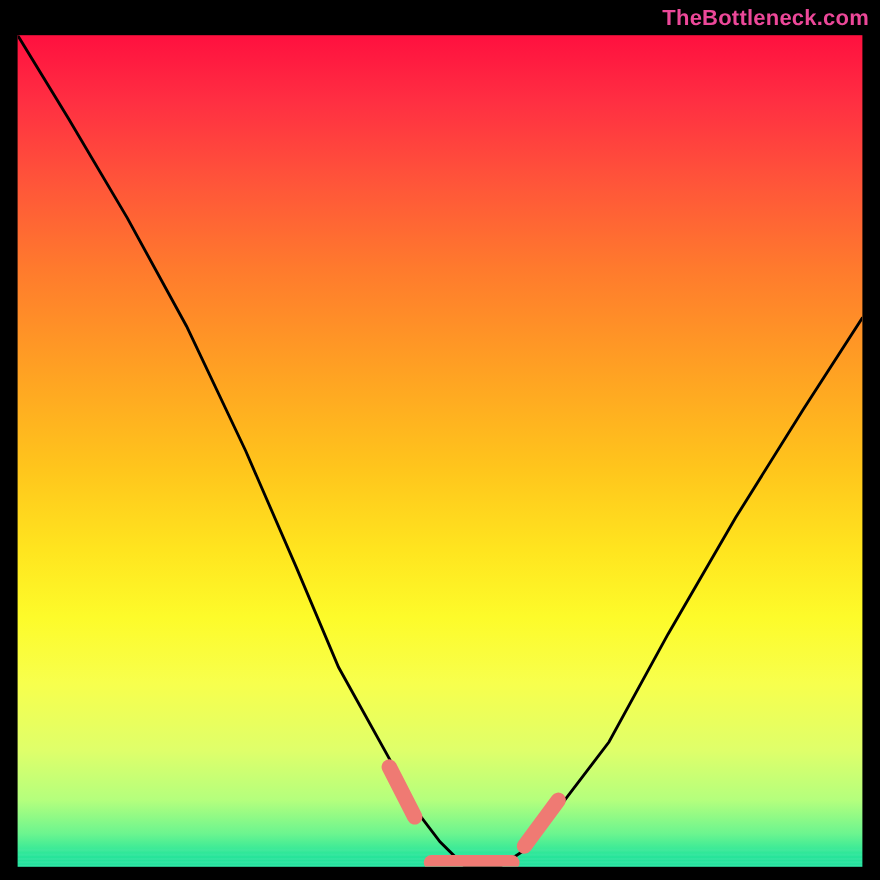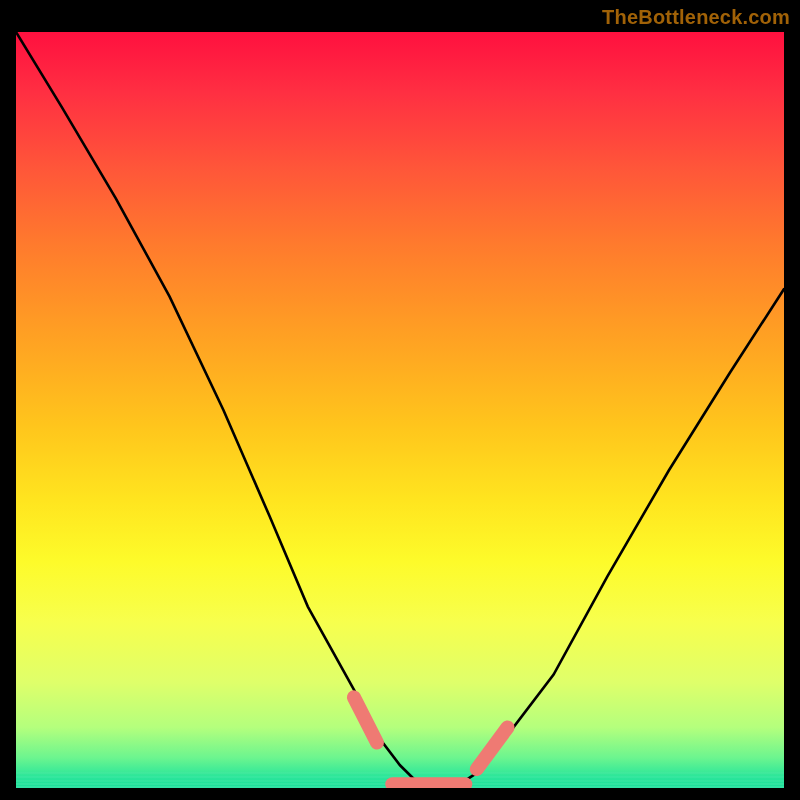--- a/index.html
+++ b/index.html
@@ -14,21 +14,21 @@
   .stage {
     position: relative;
     width: 800px;
     height: 800px;
     background: #000;
   }
   .watermark {
     position: absolute;
     top: 6px;
     right: 10px;
-    color: #a16207;
+    color: #ec4899;
     font-size: 20px;
     font-weight: 600;
     letter-spacing: 0.2px;
     user-select: none;
   }
   .plot {
     position: absolute;
     left: 16px;
     top: 32px;
     width: 768px;

